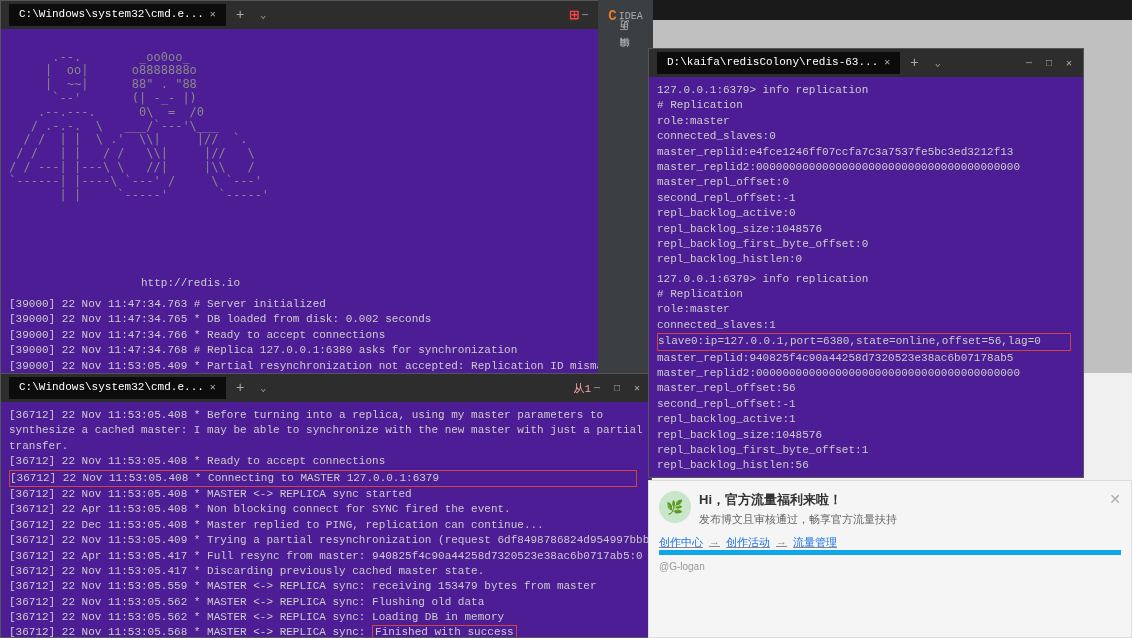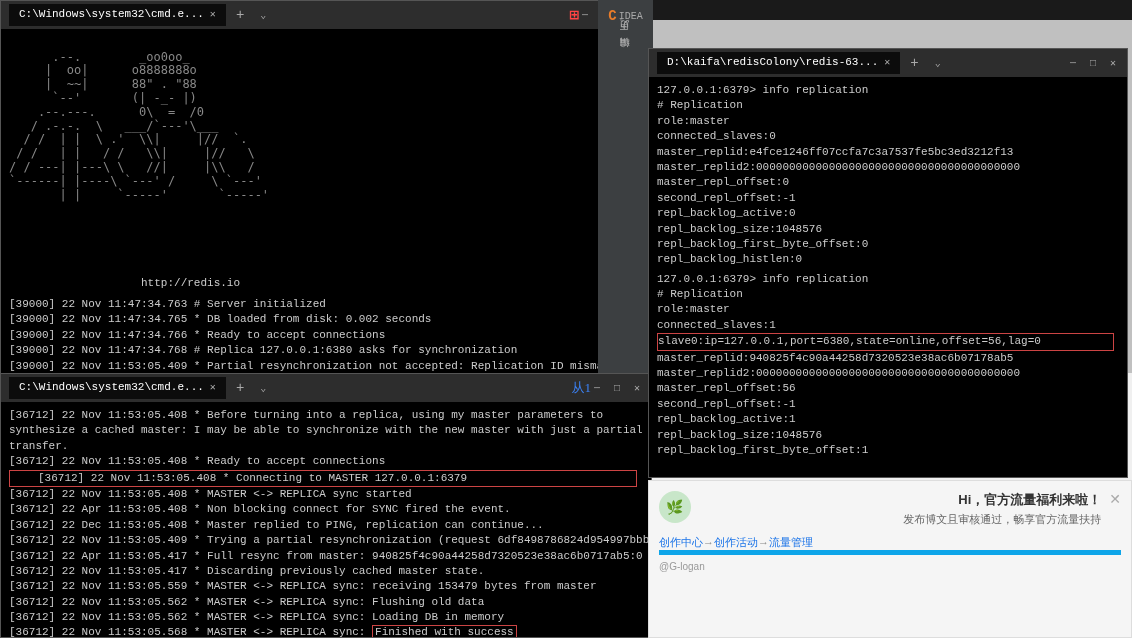--- a/index.html
+++ b/index.html
@@ -84,21 +84,21 @@
       display: flex;
       align-items: center;
       justify-content: center;
       color: #aaa;
       font-size: 10px;
       cursor: pointer;
     }
 
     .terminal-body {
       flex: 1;
-      background: #000000;
+      background: #4c1d95;
       color: #ccc;
       padding: 6px 8px;
       overflow: hidden;
       font-size: 11px;
       line-height: 1.4;
     }
 
     .line {
       white-space: pre;
       color: #ccc;
@@ -117,21 +117,21 @@
       top: 373px;
       left: 0;
       width: 652px;
       height: 265px;
     }
 
     
     .window-right {
       top: 48px;
       left: 648px;
-      width: 480px;
+      width: 436px;
       height: 430px;
     }
 
     
     .idea-strip {
       position: absolute;
       top: 0;
       left: 598px;
       width: 55px;
       height: 375px;
@@ -186,21 +186,20 @@
       display: flex;
       align-items: center;
       justify-content: center;
       font-size: 14px;
       color: #388e3c;
       flex-shrink: 0;
     }
 
     .csdn-text {
       flex: 1;
-      text-align: right;
     }
 
     .csdn-title {
       font-weight: bold;
       font-size: 13px;
       color: #333;
       margin-bottom: 3px;
     }
 
     .csdn-sub {
@@ -213,22 +212,23 @@
       font-size: 14px;
       cursor: pointer;
       margin-left: auto;
     }
 
     .csdn-nav {
       font-size: 11px;
       color: #888;
       margin-top: 8px;
       display: flex;
-      gap: 0;
+      gap: 6px;
       flex-wrap: wrap;
+      text-decoration: underline;
     }
 
     .csdn-nav span {
       color: #1a73e8;
       cursor: pointer;
     }
 
     
     .bg-area {
       position: absolute;
@@ -317,31 +317,31 @@
 <div class="window window-bottomleft">
   <div class="title-bar">
     <div class="title-bar-left">
       <div class="tab active">
         <span>C:\Windows\system32\cmd.e...</span>
         <span class="tab-close">✕</span>
       </div>
       <div class="tab-add">+</div>
       <div class="tab-add" style="font-size:10px;">⌄</div>
     </div>
-    <div class="title-bar-center" style="color:#3b82f6; font-size:13px; font-weight:normal;font-family:Liberation Serif, serif;">从1</div>
+    <div class="title-bar-center" style="color:#fca5a5; font-size:11px; font-weight:normal;">从1</div>
     <div class="title-bar-controls">
       <span class="win-btn">─</span>
       <span class="win-btn">□</span>
       <span class="win-btn">✕</span>
     </div>
   </div>
   <div class="terminal-body">
     <div class="line" style="white-space:pre-wrap;">[36712] 22 Nov 11:53:05.408 * Before turning into a replica, using my master parameters to synthesize a cached master: I may be able to synchronize with the new master with just a partial transfer.</div>
     <div class="line">[36712] 22 Nov 11:53:05.408 * Ready to accept connections</div>
-    <div class="line" style="border: 1px solid #cc4444; display:inline-block; width:99%;padding-left:28px;">[36712] 22 Nov 11:53:05.408 * Connecting to MASTER 127.0.0.1:6379</div>
+    <div class="line" style="border: 1px solid #cc4444; display:inline-block; width:99%;">[36712] 22 Nov 11:53:05.408 * Connecting to MASTER 127.0.0.1:6379</div>
     <div class="line">[36712] 22 Nov 11:53:05.408 * MASTER &lt;-&gt; REPLICA sync started</div>
     <div class="line">[36712] 22 Apr 11:53:05.408 * Non blocking connect for SYNC fired the event.</div>
     <div class="line">[36712] 22 Dec 11:53:05.408 * Master replied to PING, replication can continue...</div>
     <div class="line">[36712] 22 Nov 11:53:05.409 * Trying a partial resynchronization (request 6df8498786824d954997bbb6089cdd2cbf658746:2653).</div>
     <div class="line">[36712] 22 Apr 11:53:05.417 * Full resync from master: 940825f4c90a44258d7320523e38ac6b0717ab5:0</div>
     <div class="line">[36712] 22 Nov 11:53:05.417 * Discarding previously cached master state.</div>
     <div class="line">[36712] 22 Nov 11:53:05.559 * MASTER &lt;-&gt; REPLICA sync: receiving 153479 bytes from master</div>
     <div class="line">[36712] 22 Nov 11:53:05.562 * MASTER &lt;-&gt; REPLICA sync: Flushing old data</div>
     <div class="line">[36712] 22 Nov 11:53:05.562 * MASTER &lt;-&gt; REPLICA sync: Loading DB in memory</div>
     <div class="line">[36712] 22 Nov 11:53:05.568 * MASTER &lt;-&gt; REPLICA sync: <span style="border:1px solid #cc4444; padding:0 2px;">Finished with success</span></div>
@@ -390,20 +390,21 @@
     <div class="line">role:master</div>
     <div class="line">connected_slaves:1</div>
     <div class="line" style="border:1px solid #cc4444; display:inline-block; width:99%;">slave0:ip=127.0.0.1,port=6380,state=online,offset=56,lag=0</div>
     <div class="line">master_replid:940825f4c90a44258d7320523e38ac6b07178ab5</div>
     <div class="line">master_replid2:0000000000000000000000000000000000000000</div>
     <div class="line">master_repl_offset:56</div>
     <div class="line">second_repl_offset:-1</div>
     <div class="line">repl_backlog_active:1</div>
     <div class="line">repl_backlog_size:1048576</div>
     <div class="line">repl_backlog_first_byte_offset:1</div>
+    <div class="line">repl_backlog_histlen:56</div>
   </div>
 </div>
 
 <div class="csdn-panel">
   <div class="csdn-inner">
     <div class="csdn-hi">
       <div class="csdn-avatar">🌿</div>
       <div class="csdn-text">
         <div class="csdn-title">Hi，官方流量福利来啦！</div>
         <div class="csdn-sub">发布博文且审核通过，畅享官方流量扶持</div>

